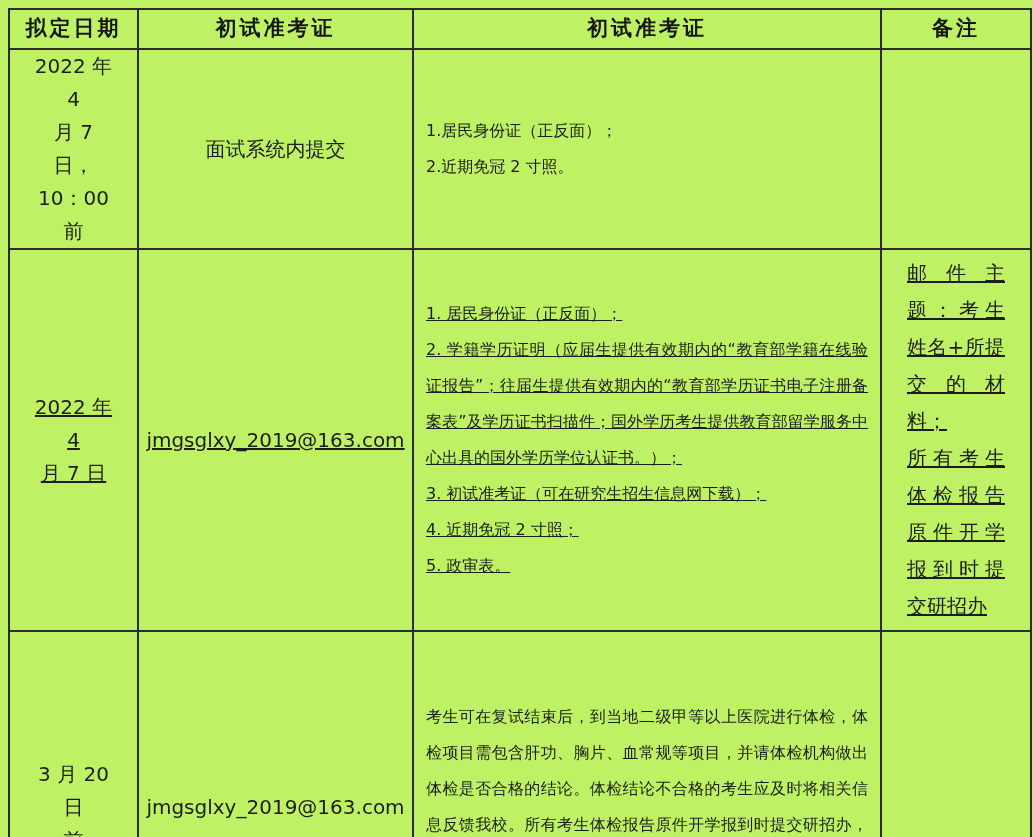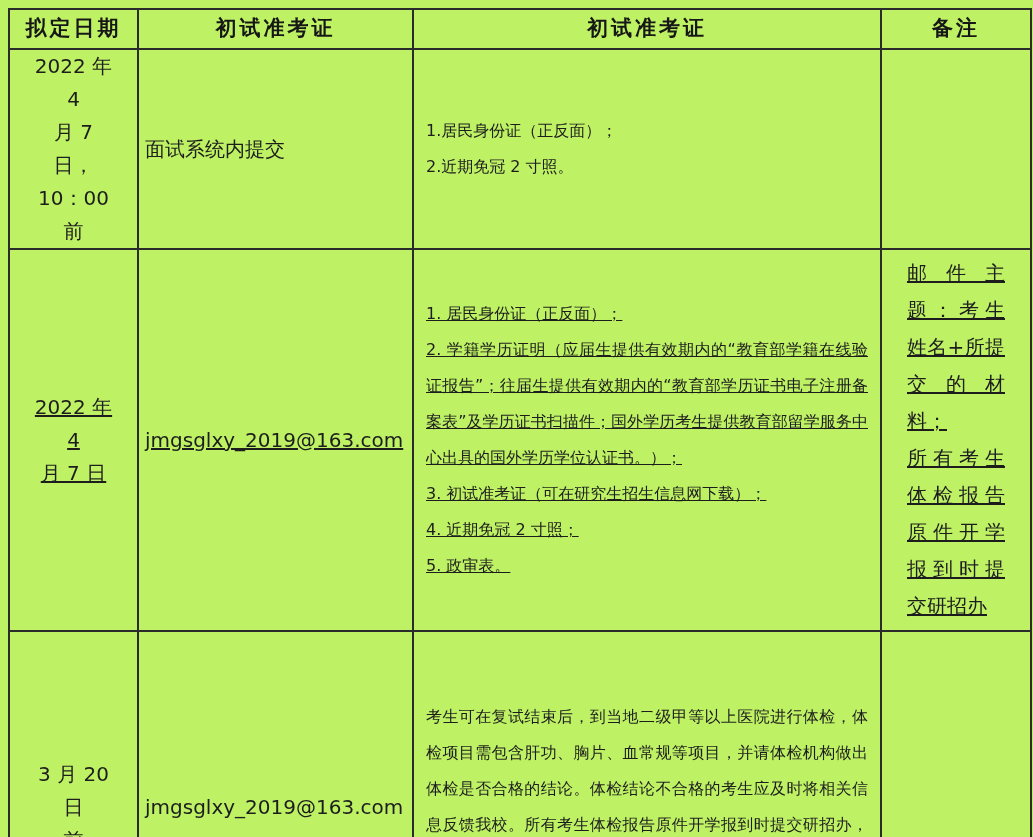--- a/index.html
+++ b/index.html
@@ -49,21 +49,21 @@
   td.c-date {
     text-align: center;
     vertical-align: middle;
     font-size: 20px;
     padding: 0 21px;
   }
   td.c-date .dline {
     line-height: 33px;
   }
   td.c-method {
-    text-align: left;
+    text-align: center;
     vertical-align: middle;
     font-size: 20px;
     padding: 0 6px;
     line-height: 30px;
   }
   td.c-materials {
     vertical-align: middle;
     font-size: 16px;
     padding: 5px 12px;
   }

